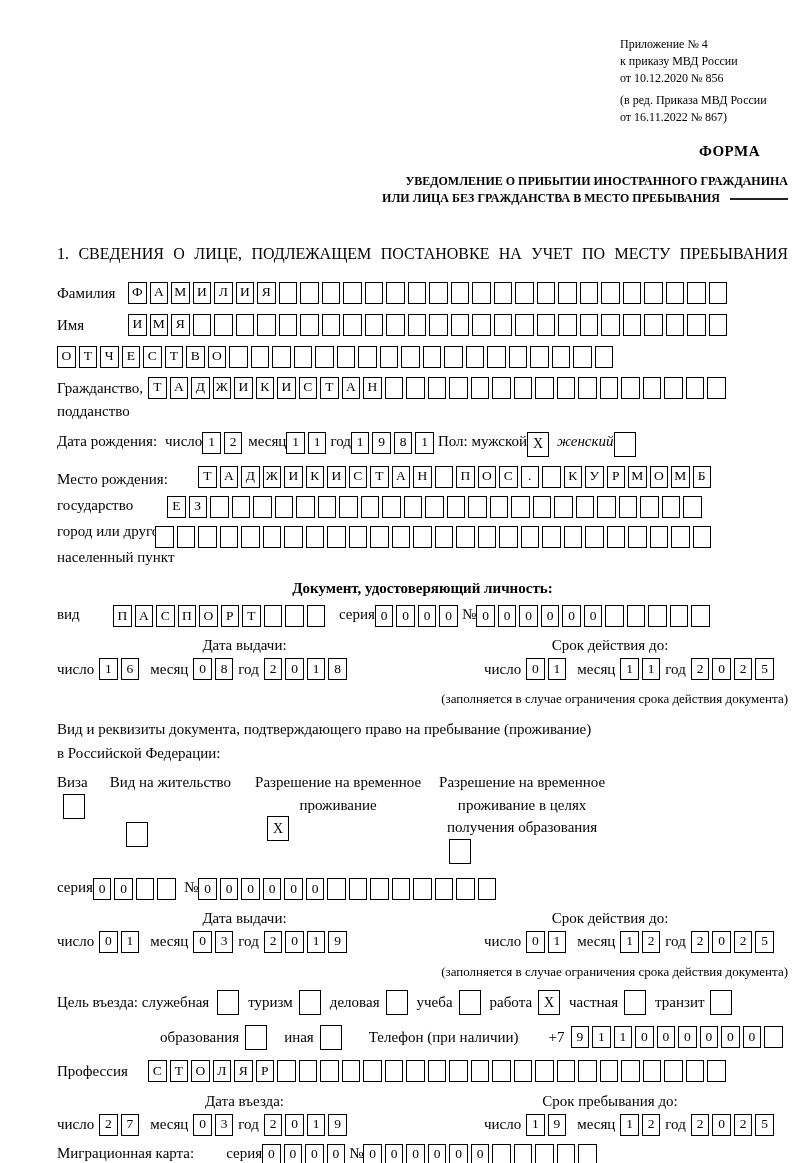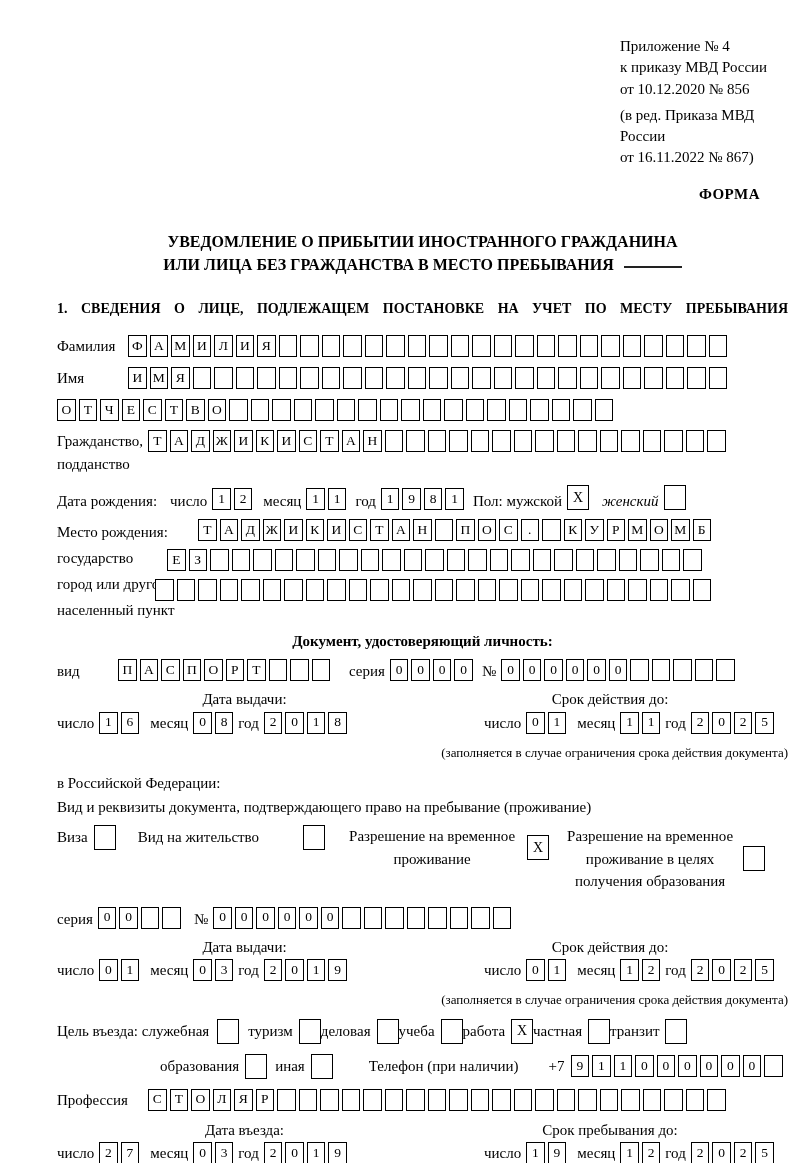--- a/index.html
+++ b/index.html
@@ -4,66 +4,66 @@
 <style>
   html,body{margin:0;padding:0;background:#ffffff;}
   body{
     width:800px;min-height:1163px;color:#000;
     font-family:"Liberation Serif","DejaVu Serif",serif;
     font-size:15px;line-height:1.25;
   }
   .page{padding:36px 12px 30px 57px;width:731px;}
 
   
-  .annex{margin-left:563px;font-size:15px;line-height:1.42;}
+  .annex{margin-left:563px;font-size:12px;line-height:1.42;}
   .annex .gap{height:5px;}
   .form-label{ text-align:right;margin:16px 28px 0 0;font-weight:bold;font-size:15px;letter-spacing:.5px;}
 
-  .doc-title{text-align:center;font-weight:bold;font-size:16px;margin-top:26px;line-height:1.45;}
+  .doc-title{text-align:right;font-weight:bold;font-size:12px;margin-top:12px;line-height:1.45;}
   .uline{display:inline-block;width:58px;border-bottom:2px solid #222;margin-left:10px;transform:translateY(-2px);}
 
-  .section-heading{font-weight:bold;font-size:14px;margin:24px 0 18px 0;text-align:justify;text-align-last:justify;}
+  .section-heading{font-weight:normal;font-size:16px;margin:36px 0 18px 0;text-align:justify;text-align-last:justify;}
 
   
   .cellrow{display:flex;gap:3px;flex-shrink:0;}
   .cell{
     width:16.5px;height:20px;border:1.6px solid #000;
     display:inline-flex;align-items:center;justify-content:center;
     font-size:13.5px;flex-shrink:0;background:#fff;
   }
   .checkrow .cell{width:20px;height:23px;font-size:14px;}
 
   .frow{display:flex;align-items:flex-start;margin-bottom:9px;}
   .flabel{flex-shrink:0;line-height:23px;}
   .lw71{width:71px;} .lw108{width:108px;} .lw91{width:91px;} .lw141{width:141px;} .lw56{width:56px;}
   .sublabel{line-height:23px;}
 
-  .inlinebits{display:flex;align-items:flex-end;gap:5px;flex-wrap:nowrap;}
+  .inlinebits{display:flex;align-items:flex-start;flex-wrap:nowrap;}
 
   
   .datetitles{display:flex;margin-bottom:3px;}
   .dt1{width:375px;text-align:center;}
   .dt2{flex:1;text-align:center;}
   .dateline{display:flex;align-items:center;margin-bottom:3px;}
   .dgroup{display:flex;align-items:center;gap:5px;}
   .dgroup .lbl{margin-left:6px;}
   .dg2{margin-left:52px;}
   .note-right{text-align:right;font-size:13px;margin:11px 0 10px 0;}
 
   .para{margin:4px 0 6px 0;line-height:1.6;}
 
   
   .optrow{display:flex;align-items:flex-start;margin:6px 0 14px 0;}
-  .opt{display:flex;align-items:center;}
+  .opt{display:flex;align-items:flex-start;flex-direction:column;}
   .opt .olabel{text-align:center;line-height:1.5;}
   .opt .cellrow{margin-left:10px;margin-top:0;}
 
   
   .purpose-row{display:flex;align-items:center;margin-bottom:10px;}
-  .purpose-item{display:flex;align-items:center;text-align:right;}
+  .purpose-item{display:flex;align-items:center;margin-right:9px;text-align:right;}
   .purpose-item .cellrow{margin-left:6px;}
   .indent160{margin-left:103px;}
 
   .center-bold{text-align:center;font-weight:bold;margin:2px 0 8px 0;}
 </style>
 </head>
 <body>
 
 <div class="page">
 
@@ -420,22 +420,22 @@
           <span class="cell">2</span>
           <span class="cell">0</span>
           <span class="cell">2</span>
           <span class="cell">5</span>
         </span>
     </div>
   </div>
   <div class="note-right">(заполняется в случае ограничения срока действия документа)</div>
 
   <div class="para">
+    <div>Вид и реквизиты документа, подтверждающего право на пребывание (проживание)</div>
     <div>в Российской Федерации:</div>
-    <div>Вид и реквизиты документа, подтверждающего право на пребывание (проживание)</div>
   </div>
 
   <div class="optrow">
     <div class="opt">
       <span class="olabel">Виза</span>
       <span class="cellrow checkrow" style="margin-left:6px;">
           <span class="cell"></span>
         </span>
     </div>
     <div class="opt" style="margin-left:22px;gap:28px;">
@@ -587,21 +587,21 @@
       <span class="cellrow checkrow">
           <span class="cell"></span>
         </span>
     </span>
     <span class="purpose-item" style="margin-left:8px;">
       <span>иная</span>
       <span class="cellrow checkrow">
           <span class="cell"></span>
         </span>
     </span>
-    <span style="margin-left:36px;">Телефон (при наличии)</span>
+    <span style="margin-left:18px;">Телефон (при наличии)</span>
     <span style="margin-left:30px;margin-right:6px;">+7</span>
     <span class="cellrow">
         <span class="cell">9</span>
         <span class="cell">1</span>
         <span class="cell">1</span>
         <span class="cell">0</span>
         <span class="cell">0</span>
         <span class="cell">0</span>
         <span class="cell">0</span>
         <span class="cell">0</span>

